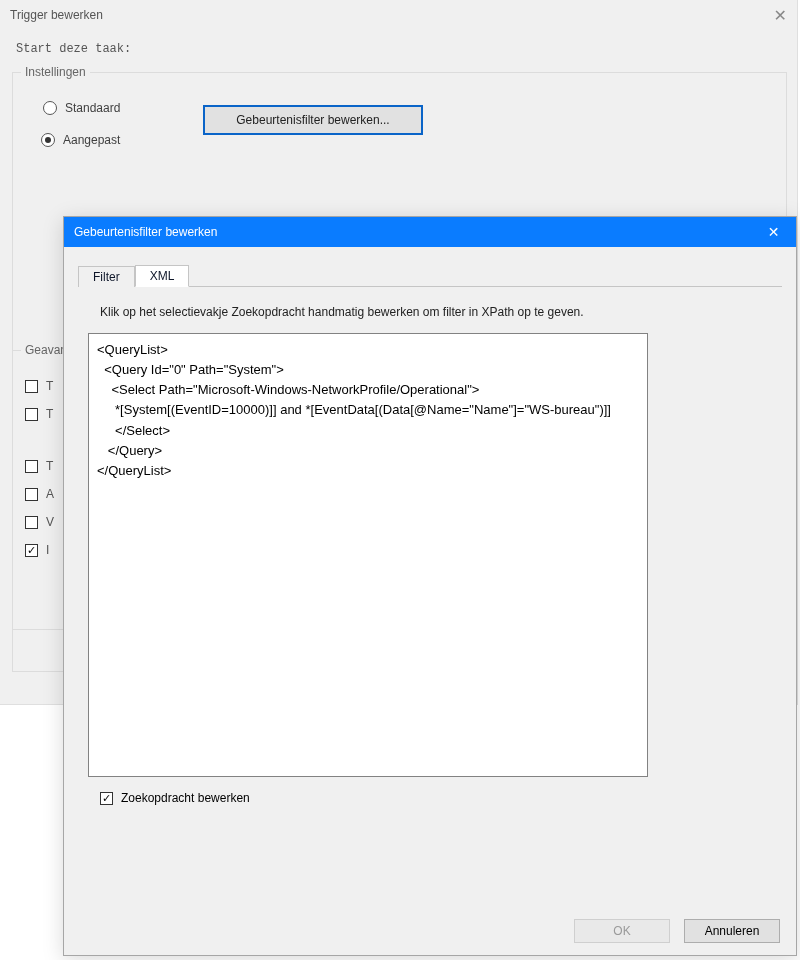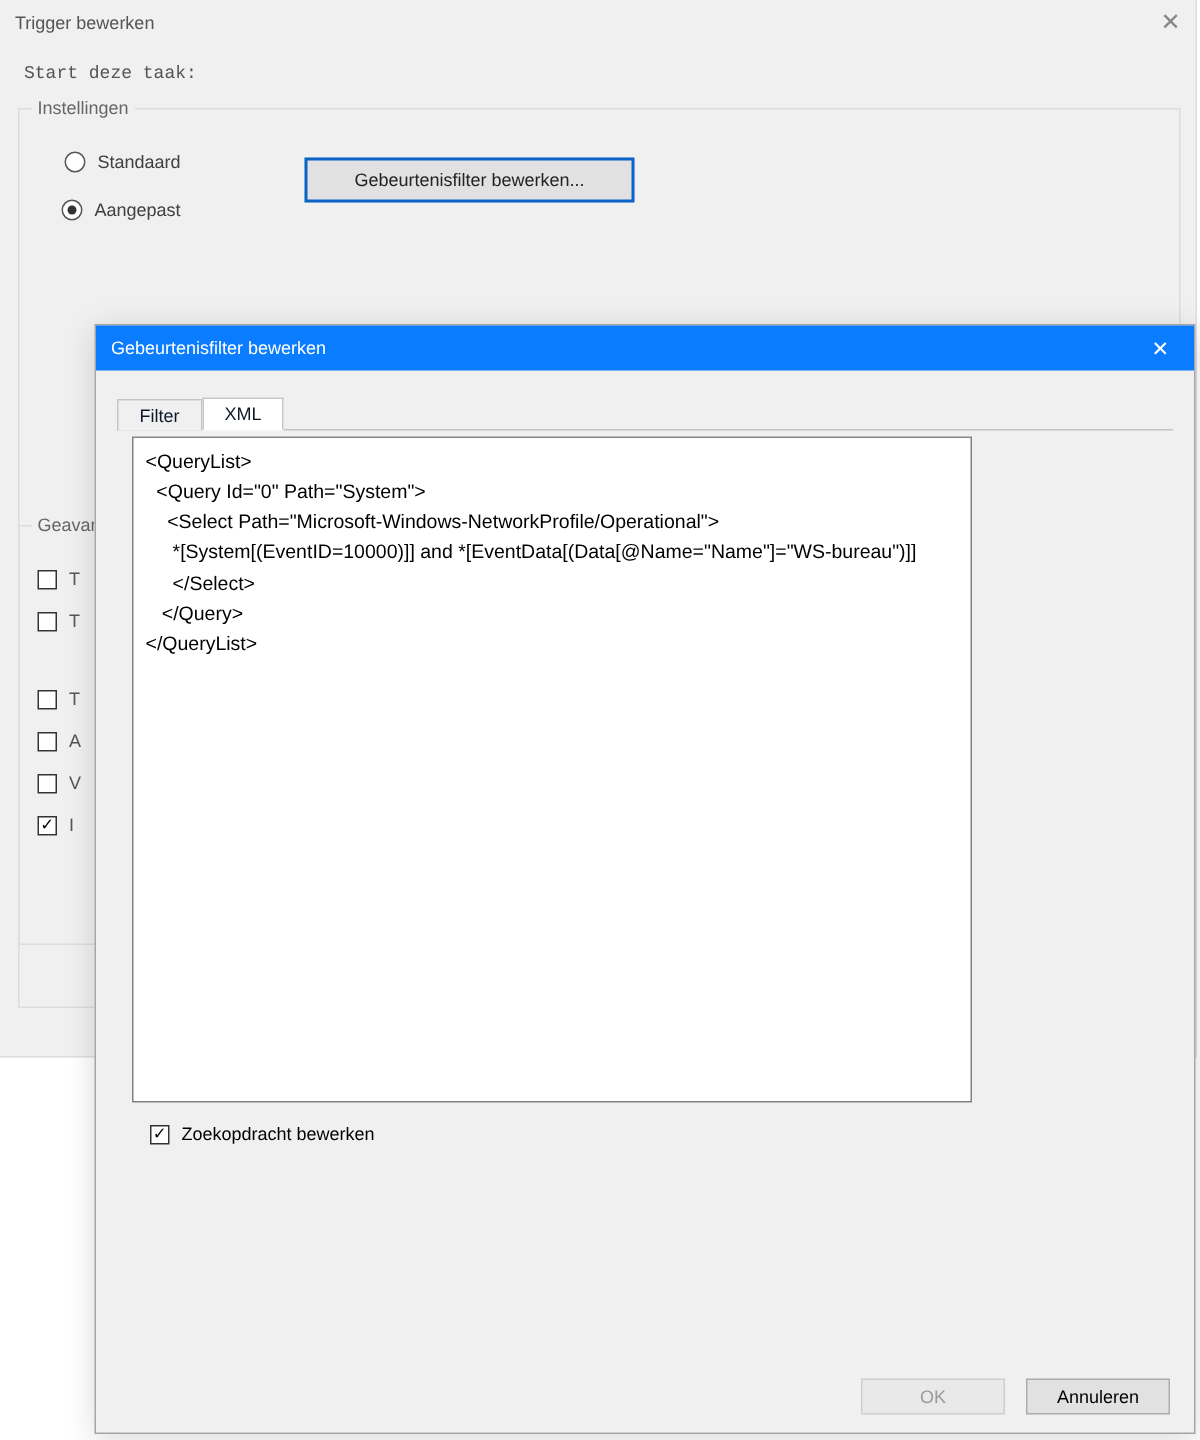--- a/index.html
+++ b/index.html
@@ -277,20 +277,21 @@
   <div class="fg-body" style="height:708px;">
     <div class="tabs">
       <div class="tab inactive">
         <span>Filter</span>
       </div>
       <div class="tab active">
         <span>XML</span>
       </div>
     </div>
 
+    <div class="instruct">Klik op het selectievakje Zoekopdracht handmatig bewerken om filter in XPath op te geven.</div>
 
     <div class="xml-area">&lt;QueryList&gt;
   &lt;Query Id="0" Path="System"&gt;
     &lt;Select Path="Microsoft-Windows-NetworkProfile/Operational"&gt;
      *[System[(EventID=10000)]] and *[EventData[(Data[@Name="Name"]="WS-bureau")]]
      &lt;/Select&gt;
    &lt;/Query&gt;
 &lt;/QueryList&gt;</div>
 
     <div class="manual-row">

